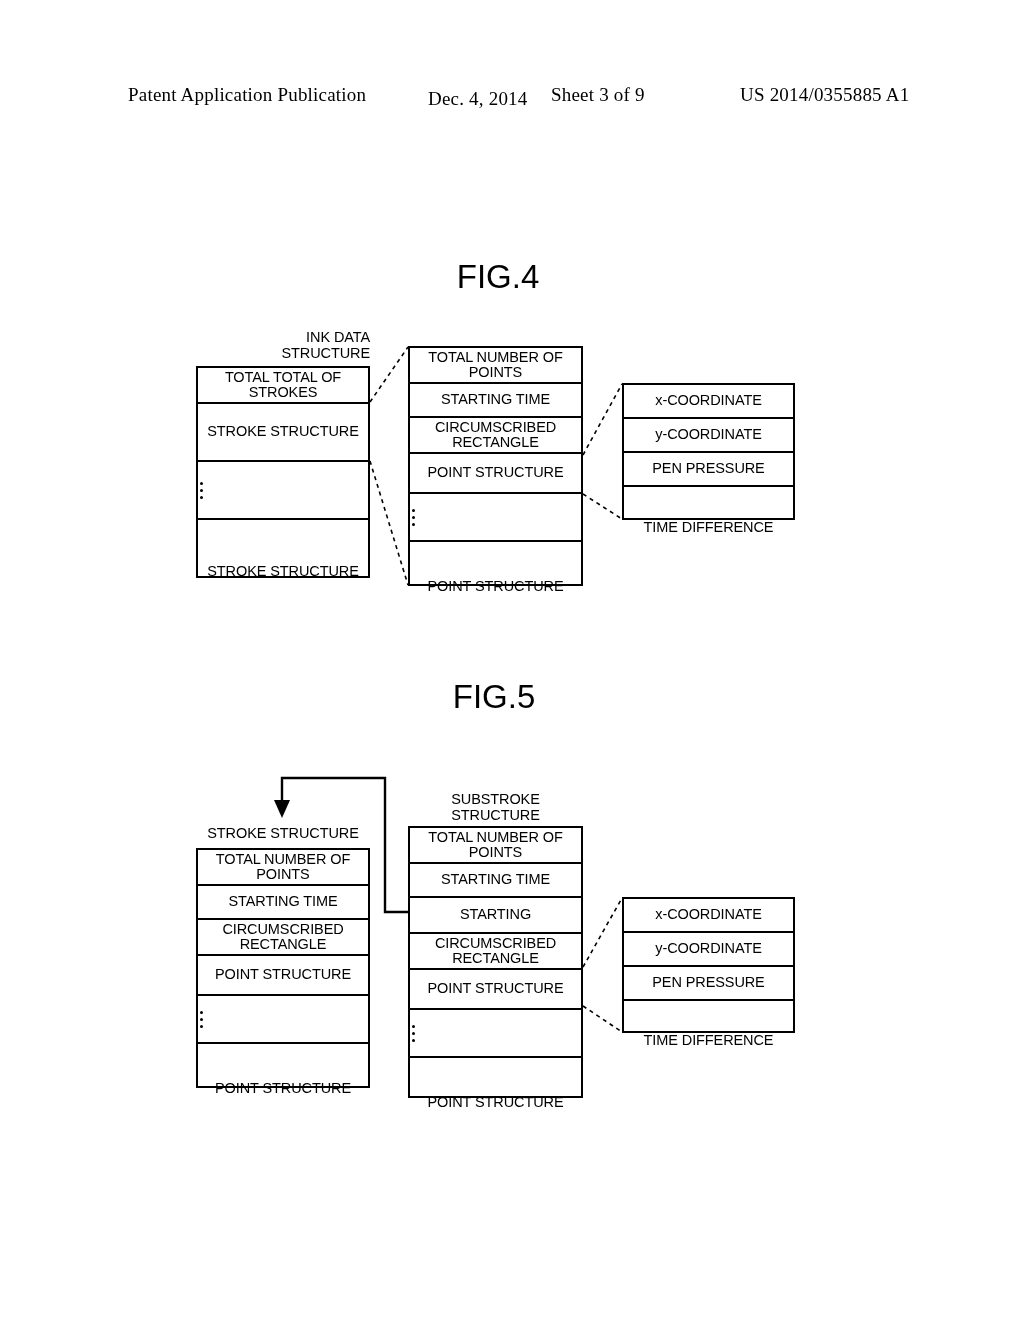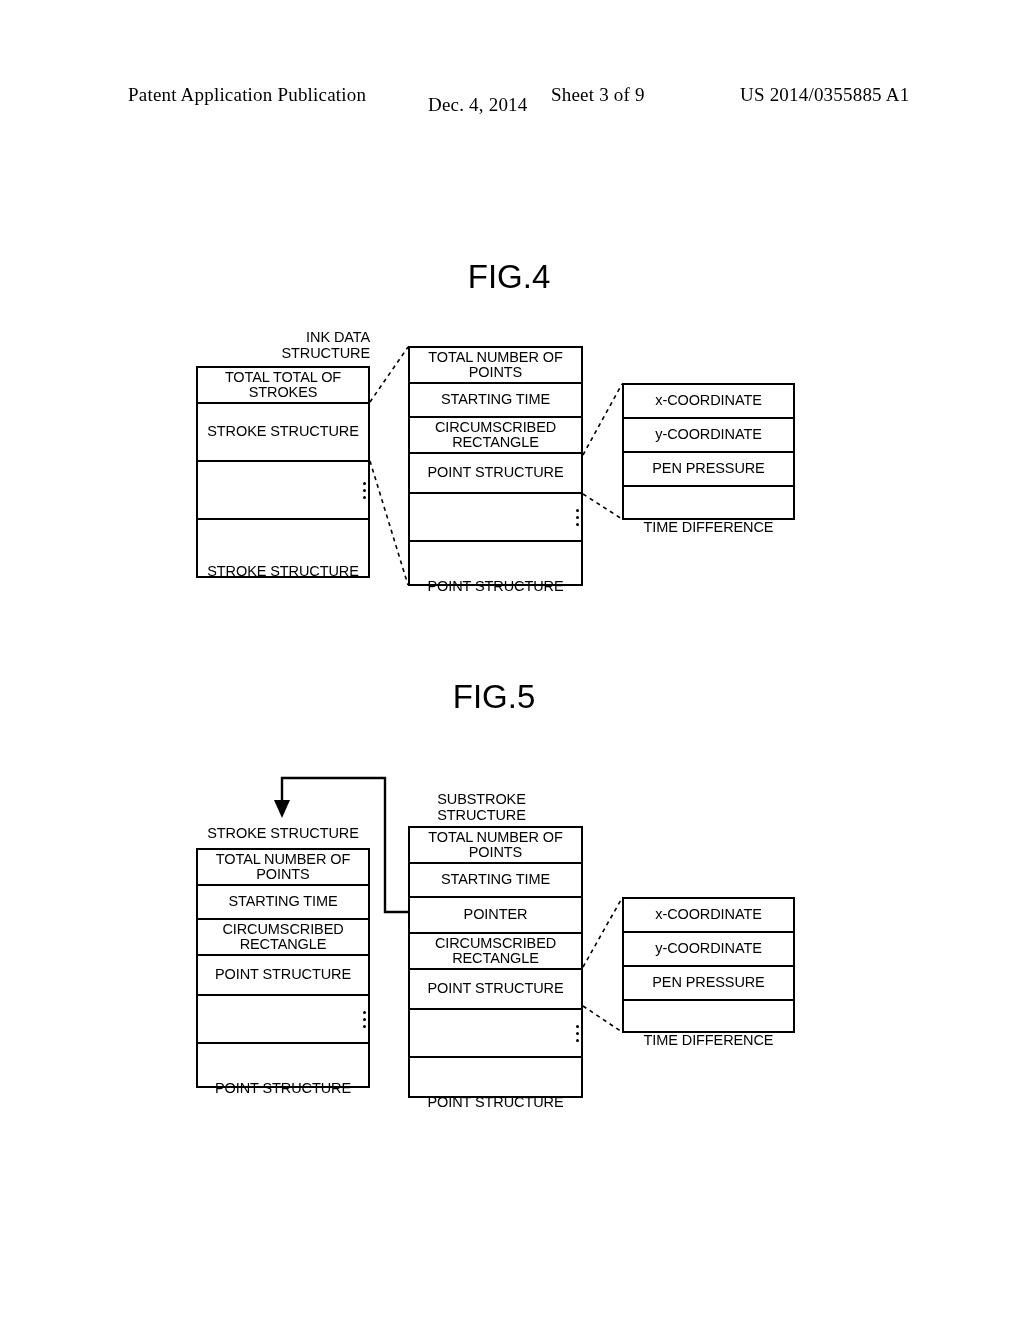--- a/index.html
+++ b/index.html
@@ -23,21 +23,21 @@
     top: 84px;
     width: 1024px;
     height: 28px;
     font-family: "Liberation Serif", serif;
     font-weight: normal;
     font-size: 19px;
     letter-spacing: 0.2px;
     white-space: nowrap;
   }
   #patent-header .hdr-pub   { position: absolute; left: 128px;  top: 0; }
-  #patent-header .hdr-date  { position: absolute; left: 428px;  top: 10px; }
+  #patent-header .hdr-date  { position: absolute; left: 428px;  top: 4px; }
   #patent-header .hdr-sheet { position: absolute; left: 551px;  top: 0; }
   #patent-header .hdr-num   { position: absolute; left: 740px;  top: 0; }
 
   
   .fig-title {
     position: absolute;
     font-family: "Liberation Sans", sans-serif;
     font-size: 33px;
     font-weight: 400;
     letter-spacing: 0px;
@@ -50,21 +50,21 @@
     position: absolute;
     border: 2px solid #000;
     box-sizing: border-box;
     background: #fff;
   }
   .struct-row {
     box-sizing: border-box;
     border-bottom: 2px solid #000;
     display: flex;
     align-items: center;
-    justify-content: flex-end;
+    justify-content: flex-start;
     text-align: center;
     font-size: 14.5px;
     line-height: 1.06;
     letter-spacing: -0.1px;
     padding: 0 2px;
   }
   .struct-row:last-child { border-bottom: none; margin-top: 24px; }
   .struct-row .txt { display: block; width: 100%; }
 
   
@@ -106,21 +106,21 @@
 </head>
 <body>
 
 <div id="patent-header">
   <span class="hdr-pub">Patent Application Publication</span>
   <span class="hdr-date">Dec. 4, 2014</span>
   <span class="hdr-sheet">Sheet 3 of 9</span>
   <span class="hdr-num">US 2014/0355885 A1</span>
 </div>
 
-<div class="fig-title" style="left:409px; top:258px;">FIG.4</div>
+<div class="fig-title" style="left:398px; top:258px;">FIG.4</div>
 
 <div class="box-caption" style="left:196px; top:330px; width:174px;text-align:right;">
   <div>INK DATA</div>
   <div>STRUCTURE</div>
 </div>
 
 <div class="struct-box" style="left:196px; top:366px; width:174px; height:212px;">
   <div class="struct-row" style="height:36px;">
     <span class="txt">TOTAL TOTAL OF STROKES</span>
   </div>
@@ -201,34 +201,34 @@
         <span></span>
         <span></span>
         <span></span>
       </span>
   </div>
   <div class="struct-row" style="height:42px;">
     <span class="txt">POINT STRUCTURE</span>
   </div>
 </div>
 
-<div class="box-caption" style="left:394px; top:792px; width:175px;">
+<div class="box-caption" style="left:408px; top:792px; width:175px;">
   <div>SUBSTROKE</div>
   <div>STRUCTURE</div>
 </div>
 
 <div class="struct-box" style="left:408px; top:826px; width:175px; height:272px;">
   <div class="struct-row" style="height:36px;">
     <span class="txt">TOTAL NUMBER OF POINTS</span>
   </div>
   <div class="struct-row" style="height:34px;">
     <span class="txt">STARTING TIME</span>
   </div>
   <div class="struct-row" style="height:36px;">
-    <span class="txt">POINTER</span>
+    <span class="txt">STARTING</span>
   </div>
   <div class="struct-row" style="height:36px;">
     <span class="txt">CIRCUMSCRIBED RECTANGLE</span>
   </div>
   <div class="struct-row" style="height:40px;">
     <span class="txt">POINT STRUCTURE</span>
   </div>
   <div class="struct-row ellipsis-row" style="height:48px;">
     <span class="dots">
         <span></span>

